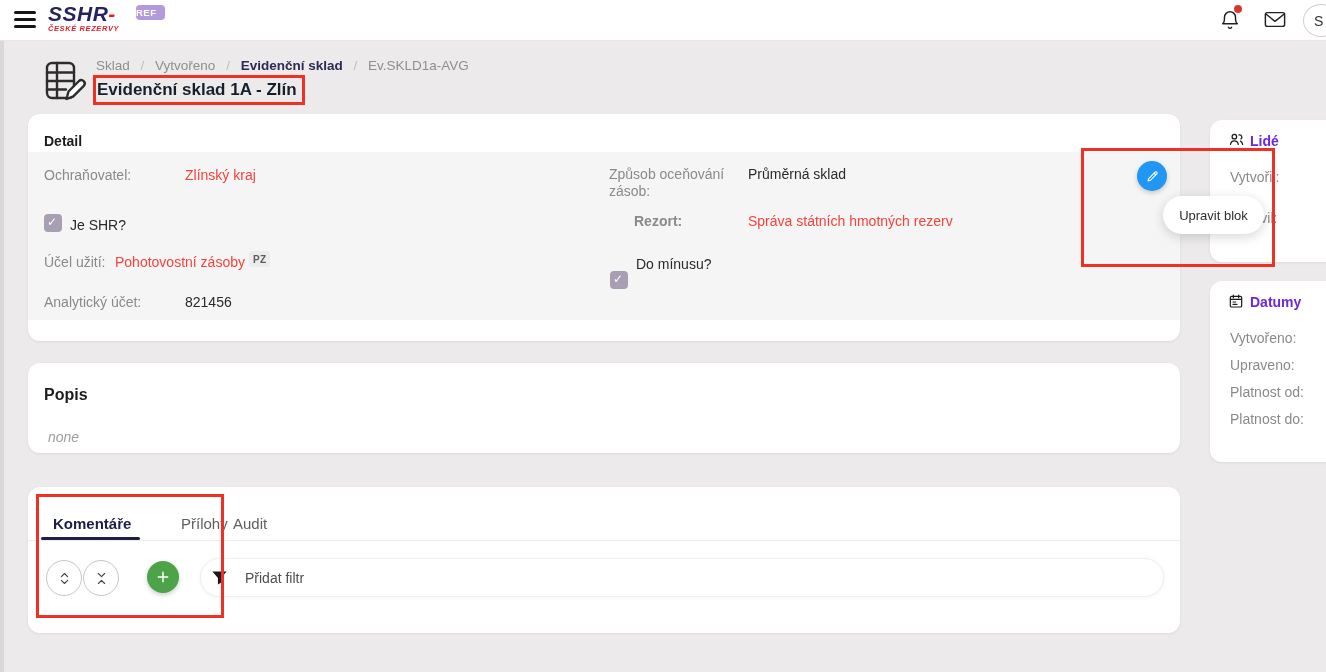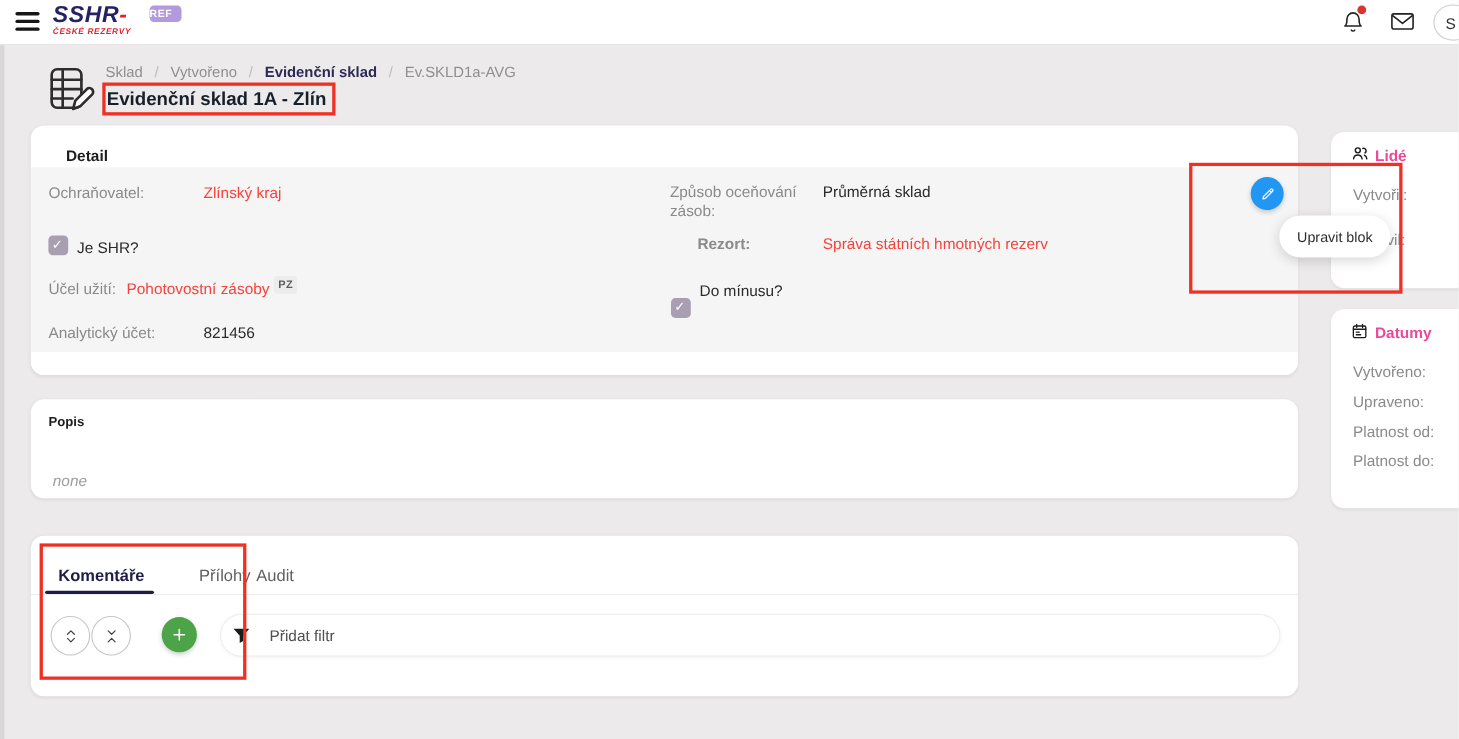--- a/index.html
+++ b/index.html
@@ -36,21 +36,21 @@
   .cbx{width:18px;height:18px;background:#a89fb3;border-radius:4px;position:relative;cursor:pointer;}
   .cbx::after{content:"✓";position:absolute;left:3px;top:1px;color:#fff;font-size:12px;font-weight:700;}
   .pz{background:#ececec;border-radius:3px;color:#5d5d5d;font-size:10px;font-weight:700;
       padding:2.5px 4px;letter-spacing:.3px;}
   .fab{border-radius:50%;display:flex;align-items:center;justify-content:center;cursor:pointer;
        box-shadow:0 2px 5px rgba(0,0,0,.2);}
   .tooltip{left:1163px;top:196px;width:101px;height:38px;background:#fff;border-radius:19px;z-index:6;
            box-shadow:0 3px 12px rgba(0,0,0,.16);font-size:13px;color:#2d2d2d;
            display:flex;align-items:center;justify-content:center;}
   
-  .side-h{font-size:14px;font-weight:700;color:#ec4899;}
+  .side-h{font-size:14px;font-weight:700;color:#6d28d9;}
   
   .tab{font-size:15px;color:#5f5f5f;cursor:pointer;text-align:right;}
   .tab-active{font-weight:700;color:#1e1d47;}
   .tab-underline{left:41px;top:537px;width:99px;height:3px;background:#1e1d47;border-radius:2px;}
   .tab-border{left:28px;top:540px;width:1152px;height:1px;background:#ececec;}
   .circ-btn{width:34px;height:34px;border:1px solid #c6c6c6;border-radius:50%;background:#fff;
             display:flex;align-items:center;justify-content:center;cursor:pointer;}
   .filterbar{left:200px;top:558px;width:964px;height:39px;background:#fff;border:1px solid #f0eeee;
              border-radius:20px;box-shadow:0 1px 4px rgba(0,0,0,.05);display:flex;align-items:center;
              box-sizing:border-box;padding-left:9px;cursor:text;}
@@ -106,21 +106,21 @@
     <span class="crumb-sep">/</span>
     <span class="crumb">Vytvořeno</span>
     <span class="crumb-sep">/</span>
     <span class="crumb-active">Evidenční sklad</span>
     <span class="crumb-sep">/</span>
     <span class="crumb">Ev.SKLD1a-AVG</span>
   </div>
   <div class="abs page-title">Evidenční sklad 1A - Zlín</div>
 
   <div class="abs card" style="left:28px;top:114px;width:1152px;height:227px;">
-    <div class="abs card-h" style="left:16px;top:19px;margin-left:16px;">Detail</div>
+    <div class="abs card-h" style="left:16px;top:19px;">Detail</div>
   </div>
   <div class="abs graypanel"></div>
 
   <div class="abs lbl" style="left:44px;top:167px;">Ochraňovatel:</div>
   <div class="abs linkval" style="left:185px;top:167px;">Zlínský kraj</div>
 
   <div class="abs cbx" style="left:44px;top:214px;"></div>
   <div class="abs val" style="left:70px;top:217px;">Je SHR?</div>
 
   <div class="abs lbl" style="left:44px;top:254px;">Účel užití:</div>
@@ -168,21 +168,21 @@
       </svg>
     </div>
     <div class="abs side-h" style="left:40px;top:13px;">Datumy</div>
     <div class="abs lbl" style="left:20px;top:49px;">Vytvořeno:</div>
     <div class="abs lbl" style="left:20px;top:76px;">Upraveno:</div>
     <div class="abs lbl" style="left:20px;top:103px;">Platnost od:</div>
     <div class="abs lbl" style="left:20px;top:130px;">Platnost do:</div>
   </div>
 
   <div class="abs card" style="left:28px;top:363px;width:1152px;height:90px;">
-    <div class="abs card-h" style="left:16px;top:13px;font-size:12px;">Popis</div>
+    <div class="abs card-h" style="left:16px;top:23px;font-size:16px;">Popis</div>
     <div class="abs none-txt" style="left:20px;top:46px;">none</div>
   </div>
 
   <div class="abs card" style="left:28px;top:487px;width:1152px;height:146px;"></div>
   <div class="abs tab tab-active" style="left:53px;top:515px;">Komentáře</div>
   <div class="abs tab" style="left:155px;top:515px;margin-left:26px;">Přílohy</div>
   <div class="abs tab" style="left:233px;top:515px;">Audit</div>
   <div class="abs tab-border"></div>
   <div class="abs tab-underline"></div>
 

